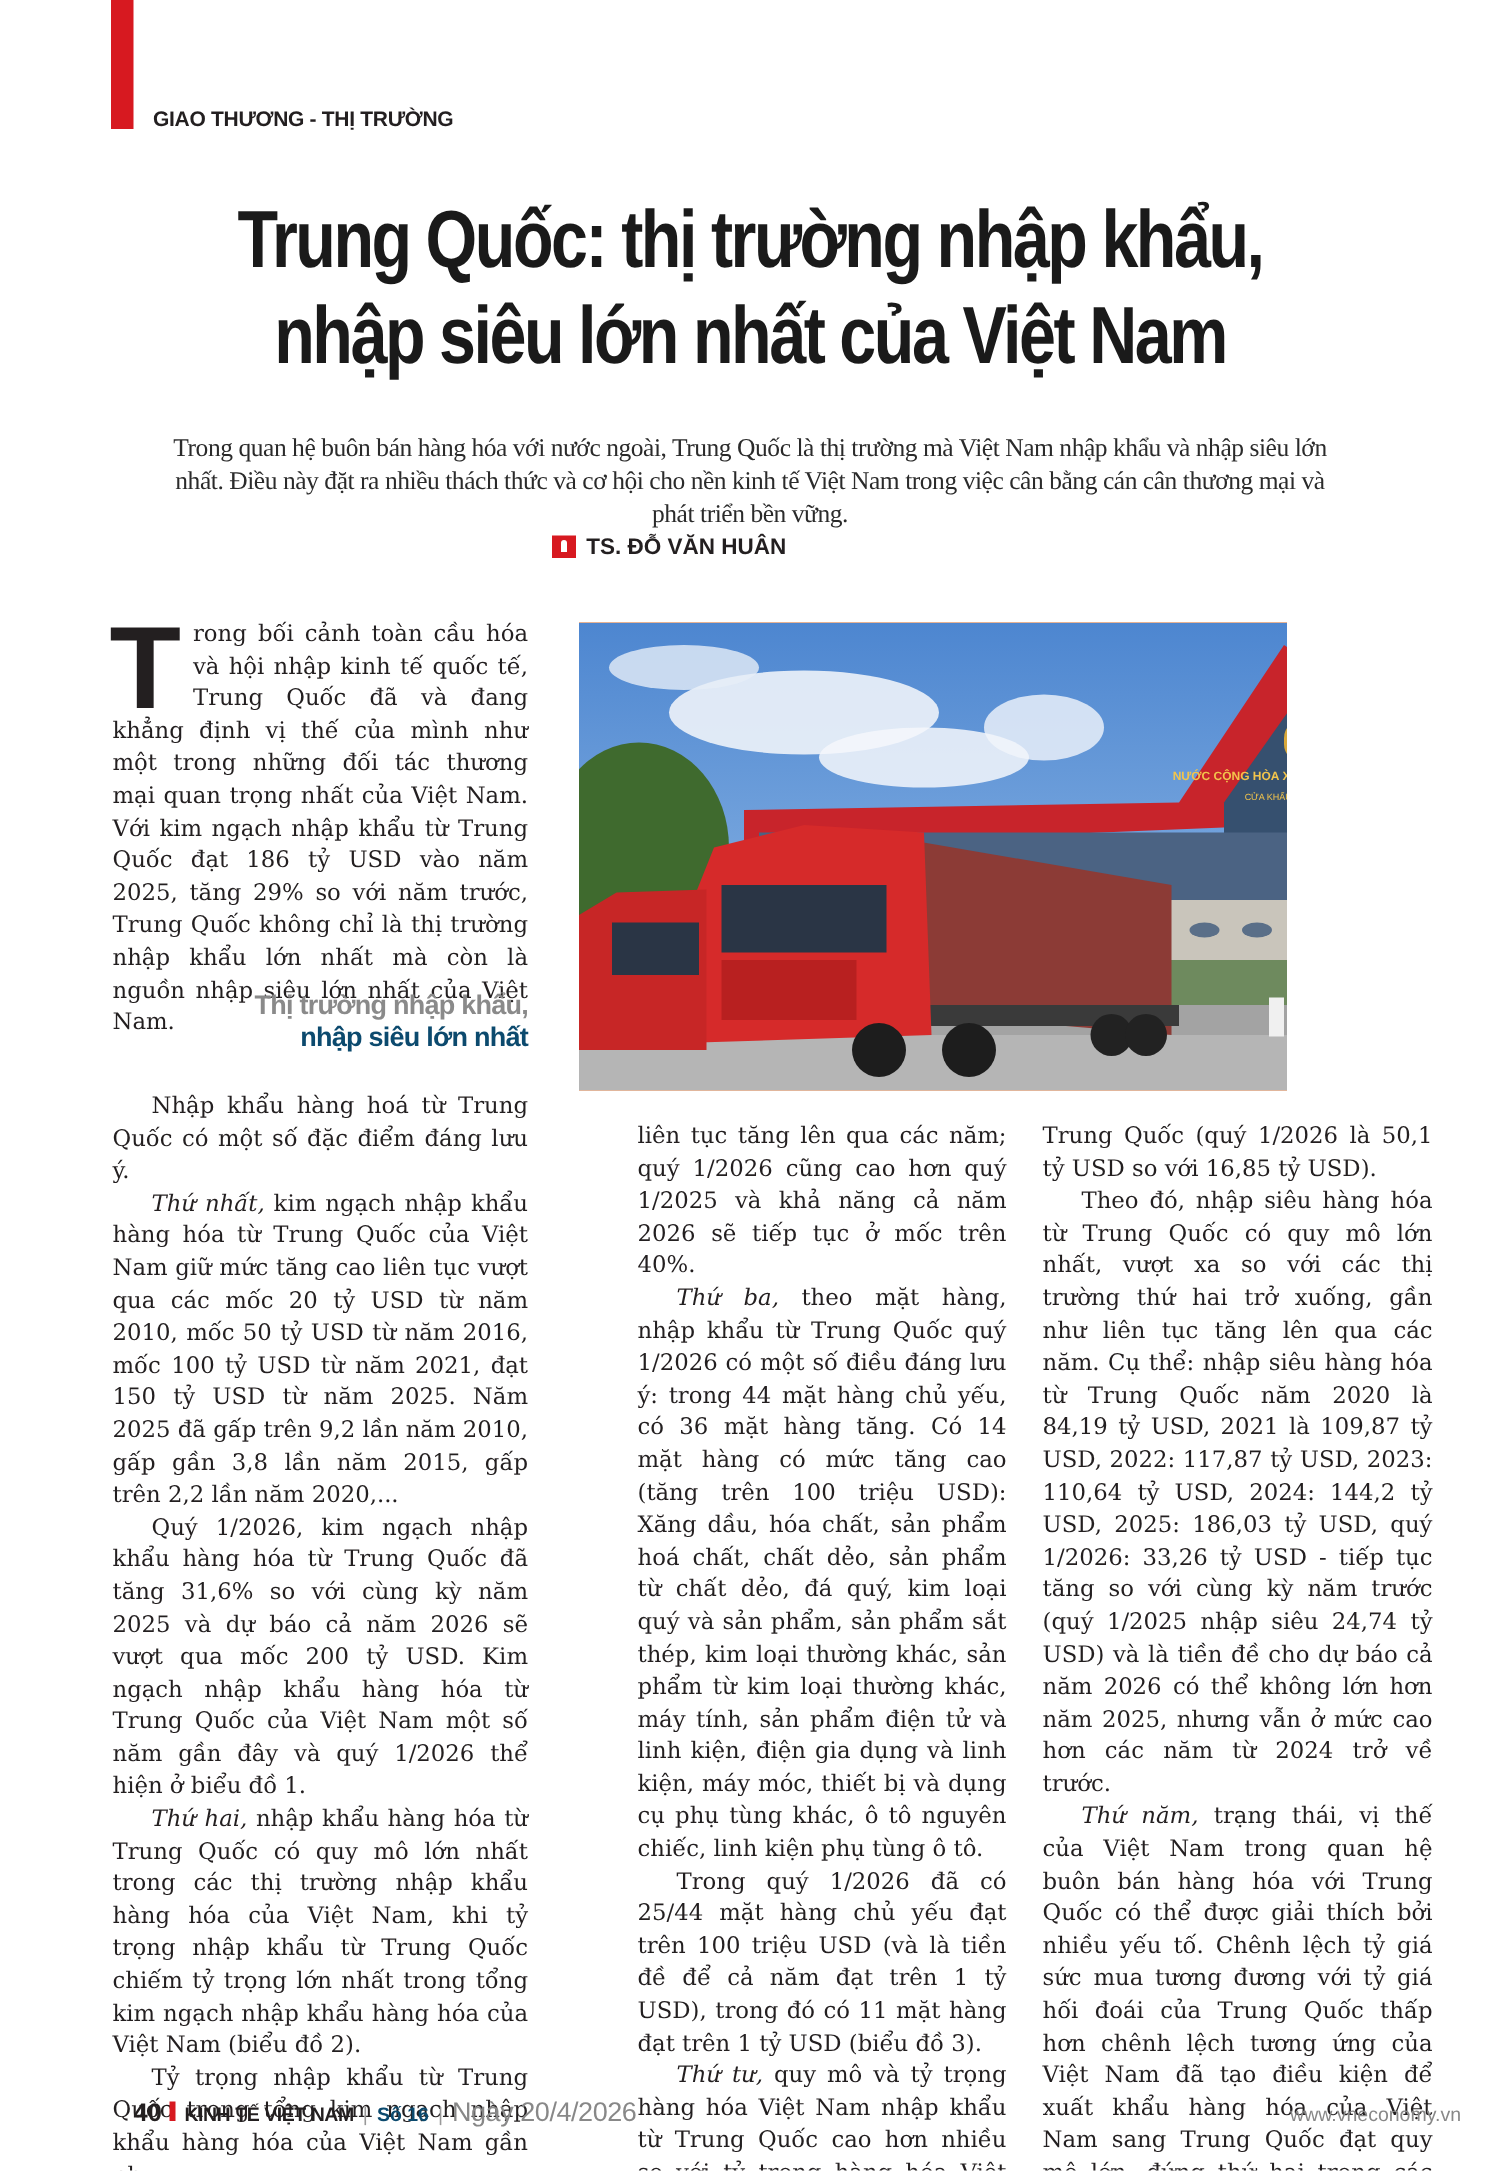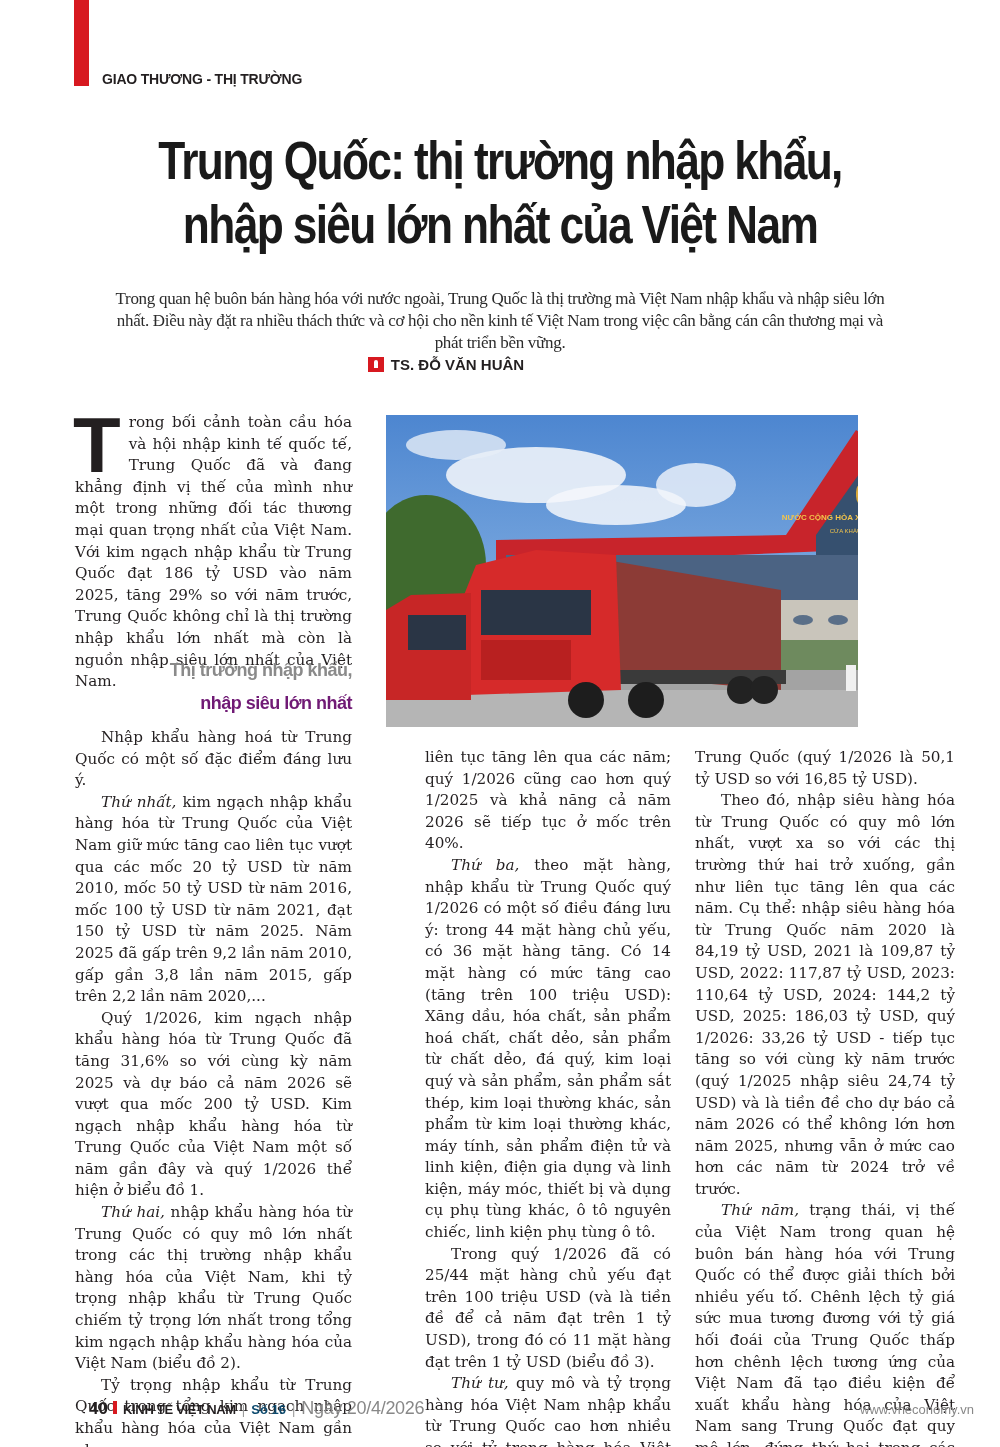--- a/index.html
+++ b/index.html
@@ -32,21 +32,21 @@
   .col1b { left: 75px; top: 725px; width: 277px; }
   .col2 { left: 425px; top: 747px; width: 246px; }
   .col3 { left: 695px; top: 747px; width: 260px; }
 
   .dropcap { float: left; font-family: "Liberation Sans", sans-serif; font-weight: bold; font-size: 78px; line-height: 62px; margin: 2px 8px 0 -2px; color: #231f20; }
   .lead p { text-indent: 0; }
 
   .subhead { position: absolute; left: 75px; top: 660px; width: 277px; text-align: right;
     font-family: "Liberation Sans", sans-serif; font-weight: bold; font-size: 18px; line-height: 21px; letter-spacing: -0.5px; }
   .subhead .l1 { color: #8a8a8a; display: block; }
-  .subhead .l2 { color: #701a75; display: block; margin-top: 12px; }
+  .subhead .l2 { color: #0c4a6e; display: block; }
 
   em { font-style: italic; }
 
   .footer { position: absolute; left: 89px; top: 1370px; width: 885px; display: flex; align-items: baseline; font-family: "Liberation Sans", sans-serif; }
   .footer .pg { font-weight: bold; font-size: 17px; color: #231f20; }
   .footer .rbar { display: inline-block; width: 4px; height: 13px; background: #d71920; margin: 0 6px 0 5px; }
   .footer .mag { font-weight: bold; font-size: 13px; color: #231f20; letter-spacing: -0.3px; }
   .footer .sep { color: #999; font-size: 13px; margin: 0 6px; }
   .footer .issue { font-weight: bold; font-size: 13px; color: #0c4a6e; margin-top: 32px; }
   .footer .date { font-size: 18px; color: #888; letter-spacing: -0.3px; }

